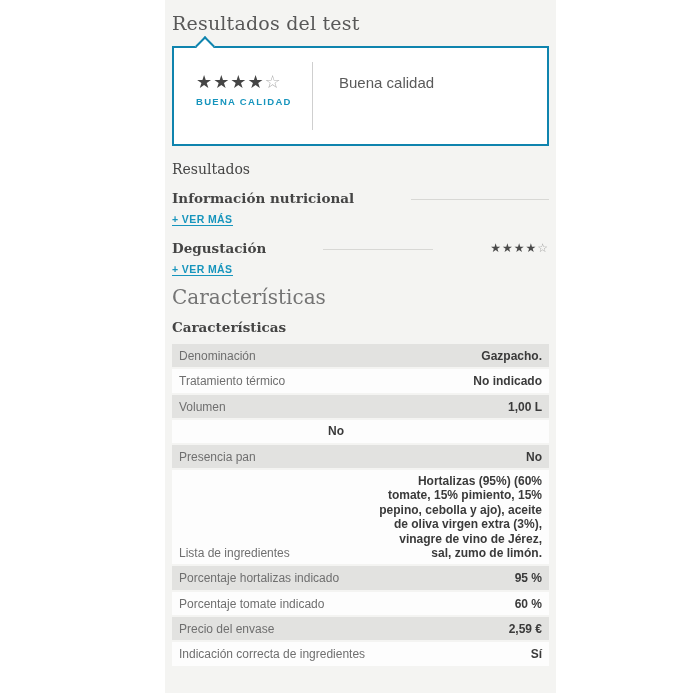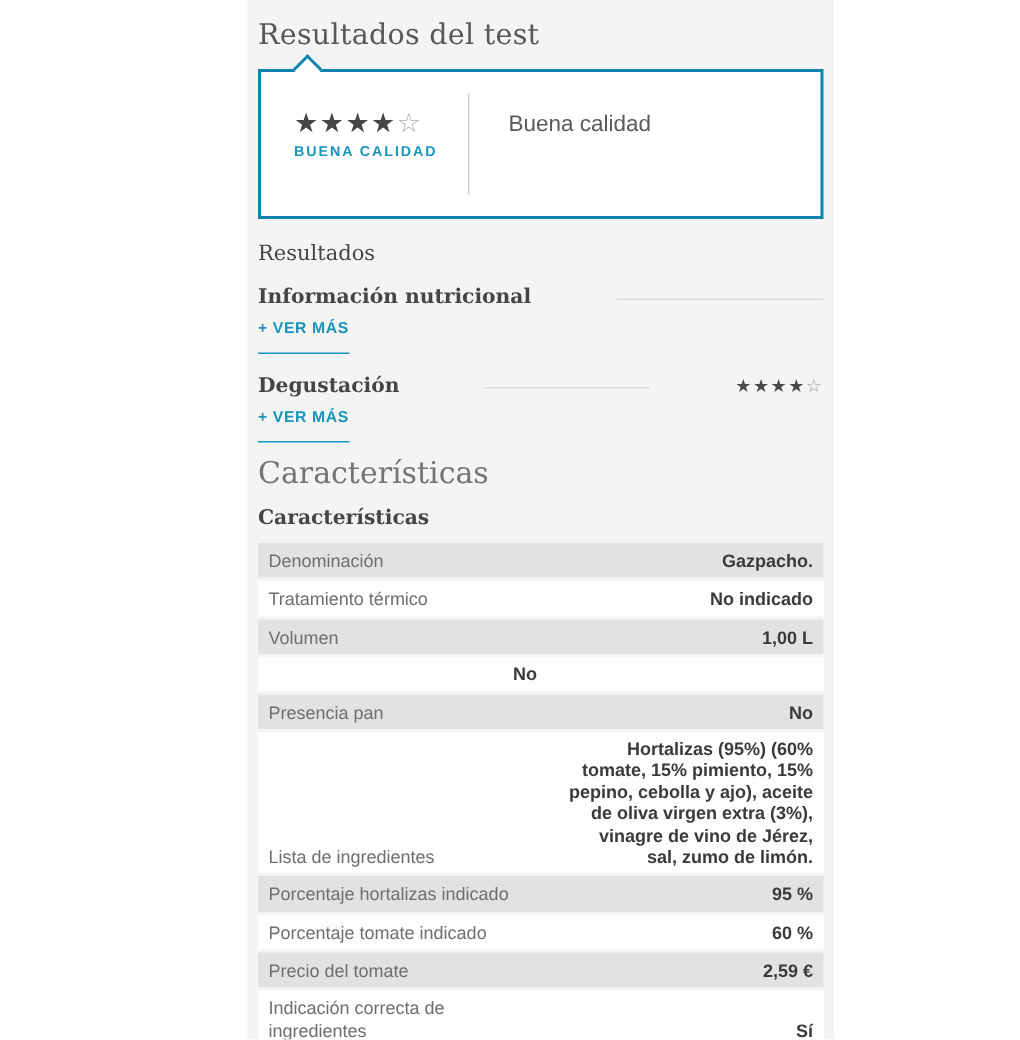--- a/index.html
+++ b/index.html
@@ -49,39 +49,39 @@
   .section-label {
     font-family: "DejaVu Serif", "Liberation Serif", serif;
     font-size: 13.5px; font-weight: 700; color: #454545; white-space: nowrap;
   }
   .section-rule { flex: 1; border-top: 1px solid #d8d8d5; margin-left: 9px; margin-top: 3px; }
   .stars-small { margin-left: 9px; font-size: 12px; line-height: 1; letter-spacing: 1px; color: #4a4a4a; white-space: nowrap; }
   .stars-small .star-empty { color: #9f9f9f; }
   .ver-mas {
     display: inline-block; margin-top: 7px; font-size: 10.5px; font-weight: 700;
     letter-spacing: 0.4px; color: #1795bd; text-decoration: none;
-    border-bottom: 1px solid #1795bd; padding-bottom: 10px; cursor: pointer;
+    border-bottom: 1px solid #1795bd; padding-bottom: 0; cursor: pointer;
   }
 
   .big-heading {
     font-family: "DejaVu Serif", "Liberation Serif", serif;
     font-size: 20px; font-weight: 400; color: #747474; margin: 8px 0 10px 0;
   }
   .table-heading {
     font-family: "DejaVu Serif", "Liberation Serif", serif;
     font-size: 13.5px; font-weight: 700; color: #454545; margin: 0 0 9px 0;
   }
 
   
   .char-table { width: 100%; }
   .t-row { display: flex; align-items: flex-end; padding: 4px 7px; margin-bottom: 2px; min-height: 22px; }
   .t-row:nth-child(odd) { background: #e2e2e0; }
   .t-row:nth-child(even) { background: #fdfdfd; }
   .t-label { flex: 1; font-size: 12px; color: #6f6f6f; padding-right: 8px; line-height: 1.2; padding-top: 1px; }
-  .t-value { width: 165px; font-size: 12px; font-weight: 700; color: #3a3a3a; text-align: right; line-height: 1.2; margin-left: 14px; }
+  .t-value { width: 165px; font-size: 12px; font-weight: 700; color: #3a3a3a; text-align: right; line-height: 1.2; }
 </style>
 </head>
 <body>
 
 <div class="page">
   <div class="column">
 
     <h1 class="page-title">Resultados del test</h1>
 
     <div class="rating-box">
@@ -146,21 +146,21 @@
     <span class="t-label">Porcentaje hortalizas indicado</span>
     <span class="t-value">95 %</span>
   </div>
 
   <div class="t-row">
     <span class="t-label">Porcentaje tomate indicado</span>
     <span class="t-value">60 %</span>
   </div>
 
   <div class="t-row">
-    <span class="t-label">Precio del tomate</span>
+    <span class="t-label">Precio del envase</span>
     <span class="t-value">2,59 €</span>
   </div>
 
   <div class="t-row">
     <span class="t-label">Indicación correcta de ingredientes</span>
     <span class="t-value">Sí</span>
   </div>
 </div>
 
   </div>

